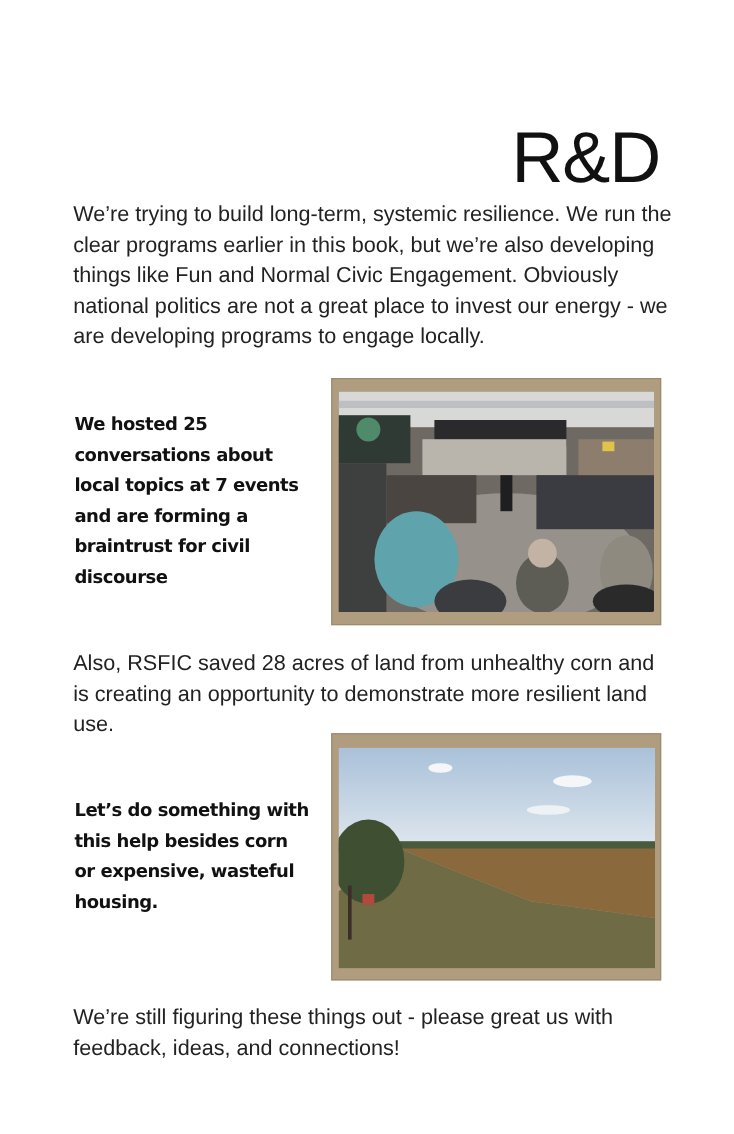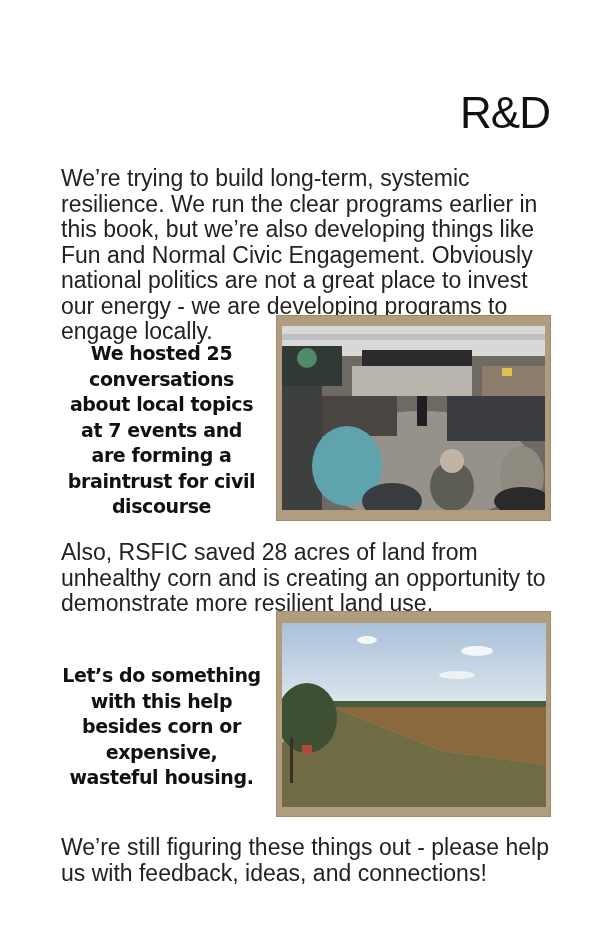--- a/index.html
+++ b/index.html
@@ -1,22 +1,22 @@
 <!DOCTYPE html>
 <html><head>
   <meta charset="utf-8">
   <style>
     html, body { margin: 0; padding: 0; background: #ffffff; }
     body { width: 612px; height: 945px; position: relative; overflow: hidden;
            font-family: "DejaVu Sans", "Liberation Sans", sans-serif; color: #1a1a1a; }
-    .title { position: absolute; right: 62px; top: 62px; font-size: 44px; font-weight: 400;
+    .title { position: absolute; right: 62px; top: 62px; font-size: 60px; font-weight: 400;
              font-family: "Liberation Sans", sans-serif; letter-spacing: -1px; color: #111; line-height: 1; }
-    .para { position: absolute; left: 61px; width: 500px; font-size: 23px; line-height: 25.5px;
+    .para { position: absolute; left: 61px; width: 500px; font-size: 18px; line-height: 25.5px;
             font-family: "Liberation Sans", sans-serif; color: #222; margin: 0; }
-    .callout { position: absolute; text-align: center; font-weight: 700; font-size: 19px; line-height: 25.5px;
+    .callout { position: absolute; text-align: left; font-weight: 700; font-size: 15px; line-height: 25.5px;
                font-family: "DejaVu Sans", sans-serif; color: #111; letter-spacing: -0.4px; margin: 0; }
     .frame { position: absolute; background: #b09c7e; border: 1px solid #9e8a6c; box-sizing: border-box; }
     .photo { position: absolute; overflow: hidden; }
     .photo svg { display: block; width: 100%; height: 100%; }
   </style>
 </head>
 <body>
 
 <h1 class="title">R&amp;D</h1>
 
@@ -71,13 +71,13 @@
       <rect x="0" y="78" width="264" height="8" fill="#4a5a3c"></rect>
       <polygon points="50,84 264,84 264,142 160,128" fill="#8a6a3c"></polygon>
       <polygon points="50,84 160,128 264,142 264,184 0,184 0,120" fill="#6e6b45"></polygon>
       <ellipse cx="25" cy="95" rx="30" ry="35" fill="#3f4f31"></ellipse>
       <rect x="8" y="115" width="3" height="45" fill="#3a2f28"></rect>
       <rect x="20" y="122" width="10" height="9" fill="#b04a3a"></rect>
     </svg>
   </div>
 </div>
 
-<p class="para" style="top:835px;">We’re still figuring these things out - please help us with feedback, ideas, and connections!</p>
+<p class="para" style="top:835px;">We’re still figuring these things out - please great us with feedback, ideas, and connections!</p>
 
 </body></html>

